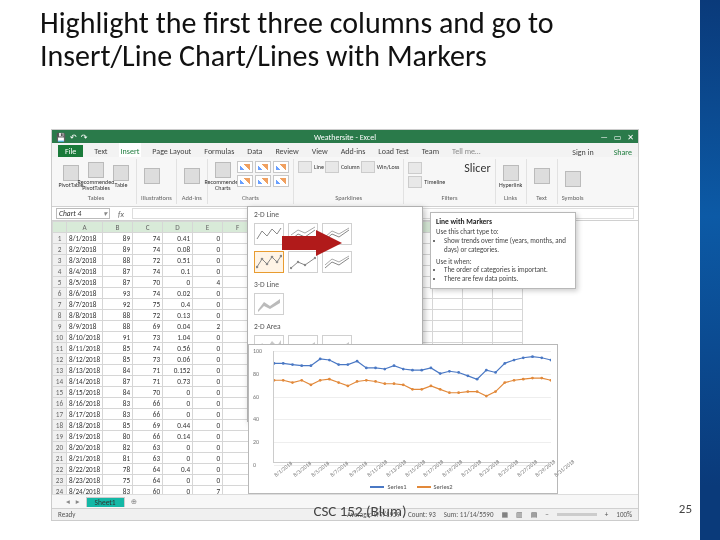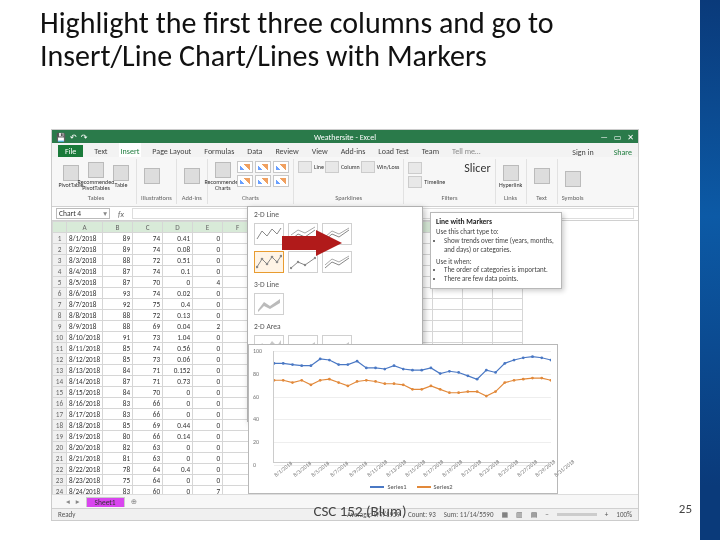--- a/index.html
+++ b/index.html
@@ -26,21 +26,21 @@
   .group .label { font-size:6.5px; color:#666; text-align:center; }
   .bigbtn { width:22px; height:30px; display:flex; flex-direction:column; align-items:center; justify-content:center; gap:1px; }
   .bigbtn .ic { width:16px; height:16px; background:#ddd; border:1px solid #bbb; }
   .bigbtn .lbl { font-size:6px; line-height:1; text-align:center; }
   .smico { width:14px; height:12px; background:#e8e8e8; border:1px solid #ccc; }
   .chartgrid { display:grid; grid-template-columns:repeat(3,16px); grid-auto-rows:12px; gap:2px; }
   .chartgrid .c { background:#fff; border:1px solid #c8c8c8; position:relative; }
   .chartgrid .c::after { content:""; position:absolute; inset:2px; background:linear-gradient(45deg,#6aa0ff 0 30%,transparent 30% 60%,#f0a060 60%); }
 
   .namebox-row { height:14px; border-bottom:1px solid #d0d0d0; display:flex; align-items:center; padding:0 4px; gap:8px; background:#fff; }
-  .namebox { width:54px; height:11px; border:1px solid #bbb; font-size:7.5px; padding:0 2px; display:flex; align-items:center; }
+  .namebox { width:54px; height:11px; border:1px solid #bbb; font-size:7.5px; padding:0 2px; display:flex; align-items:center;font-style:italic; }
   .fxbar { flex:1; height:11px; border:1px solid #ddd; }
   .sheetarea { display:flex; height:calc(100% - 13px - 14px - 50px - 14px - 12px); }
   .sheet { overflow:hidden; background:#fff; }
   table.cells { border-collapse:collapse; font-size:7.2px; }
   table.cells th, table.cells td { border:1px solid #d6d6d6; padding:0 2px; height:11px; }
   table.cells th { background:#f0f0f0; font-weight:normal; color:#666; text-align:center; }
   table.cells th.rowh { width:14px; }
   table.cells th.colh { min-width:30px; }
   table.cells td { text-align:right; }
   table.cells td.l { text-align:left; }
@@ -51,40 +51,40 @@
   
   .dropdown { position:absolute; left:195px; top:76px; width:176px; background:#fff; border:1px solid #b0b0b0; box-shadow:2px 2px 6px rgba(0,0,0,.25); font-size:8px; }
   .dropdown .hdr { padding:3px 6px 2px; color:#555; font-size:7.5px; }
   .dropdown .row { display:flex; gap:4px; padding:2px 6px 4px; }
   .thumb { width:30px; height:22px; border:1px solid #d0d0d0; background:#fff; position:relative; display:flex; align-items:center; justify-content:center; }
   .thumb.sel { border:1px solid #e89c30; background:#fff4e6; }
   .thumb svg { width:26px; height:18px; }
   .dropdown .more { border-top:1px solid #e2e2e2; padding:3px 6px; display:flex; align-items:center; gap:4px; color:#444; }
 
   
-  .tooltip { position:absolute; left:378px; top:82px; width:132px; background:#fff; border:1px solid #b8b8b8; box-shadow:2px 2px 5px rgba(0,0,0,.2); padding:4px 5px; font-size:7px; color:#444; line-height:1.25; }
+  .tooltip { position:absolute; left:378px; top:82px; width:146px; background:#fff; border:1px solid #b8b8b8; box-shadow:2px 2px 5px rgba(0,0,0,.2); padding:4px 5px; font-size:7px; color:#444; line-height:1.25; }
   .tooltip .ttl { font-weight:600; color:#222; margin-bottom:2px; font-size:7.5px; }
   .tooltip ul { margin-left:8px; }
 
   
   .chartobj { position:absolute; left:196px; top:214px; width:310px; height:150px; background:#fff; border:1px solid #b8b8b8; }
   .chartobj .plot { position:absolute; left:24px; top:6px; right:6px; bottom:30px; border-left:1px solid #ccc; border-bottom:1px solid #ccc; }
   .chartobj .grid div { position:absolute; left:0; right:0; border-top:1px solid #eee; }
   .chartobj .ytick { position:absolute; left:4px; font-size:6px; color:#777; transform:translateY(-50%); }
   .chartobj .xtick { position:absolute; bottom:14px; font-size:5.5px; color:#777; transform:rotate(-38deg); transform-origin:left top; }
   .chartobj .legend { position:absolute; left:17px; right:0; bottom:2px; display:flex; justify-content:center; gap:10px; font-size:6.5px; color:#555; }
   .chartobj .legend .sw { display:inline-block; width:14px; height:2px; vertical-align:middle; margin-right:3px; }
 
   
   .arrow { position:absolute; left:230px; top:100px; width:62px; height:26px; }
   .arrow .shaft { position:absolute; left:0; top:6px; width:34px; height:14px; background:#b11a1a; }
   .arrow .head { position:absolute; left:34px; top:0; width:0; height:0; border-left:26px solid #b11a1a; border-top:13px solid transparent; border-bottom:13px solid transparent; }
 
   .sheettabs { position:absolute; left:0; right:0; bottom:12px; height:14px; background:#f7f7f7; border-top:1px solid #ddd; display:flex; align-items:center; padding:0 14px; gap:6px; font-size:7.5px; }
-  .sheettabs .st { background:#d946ef; border:1px solid #ccc; border-bottom:none; padding:0 8px; }
+  .sheettabs .st { background:#14b8a6; border:1px solid #ccc; border-bottom:none; padding:0 8px; }
 </style>
 </head>
 <body>
 
 <div class="slide">
   <div class="rightborder"></div>
   <div class="title">Highlight the first three columns and go to Insert/Line Chart/Lines with Markers</div>
 
   <div class="shot">
 

